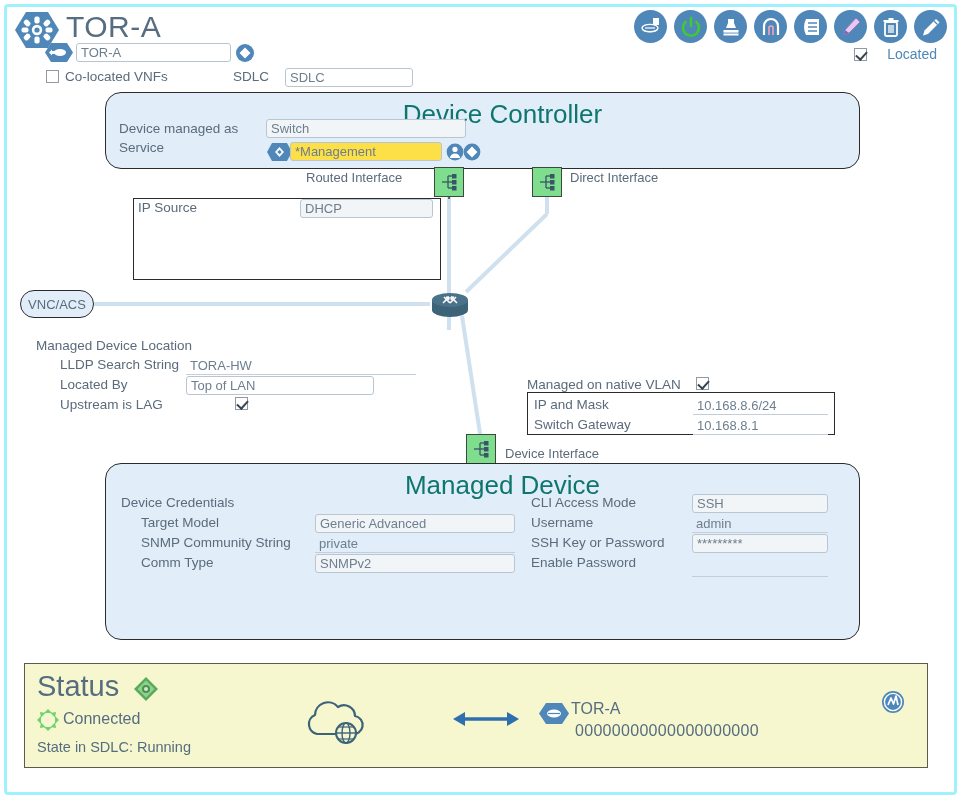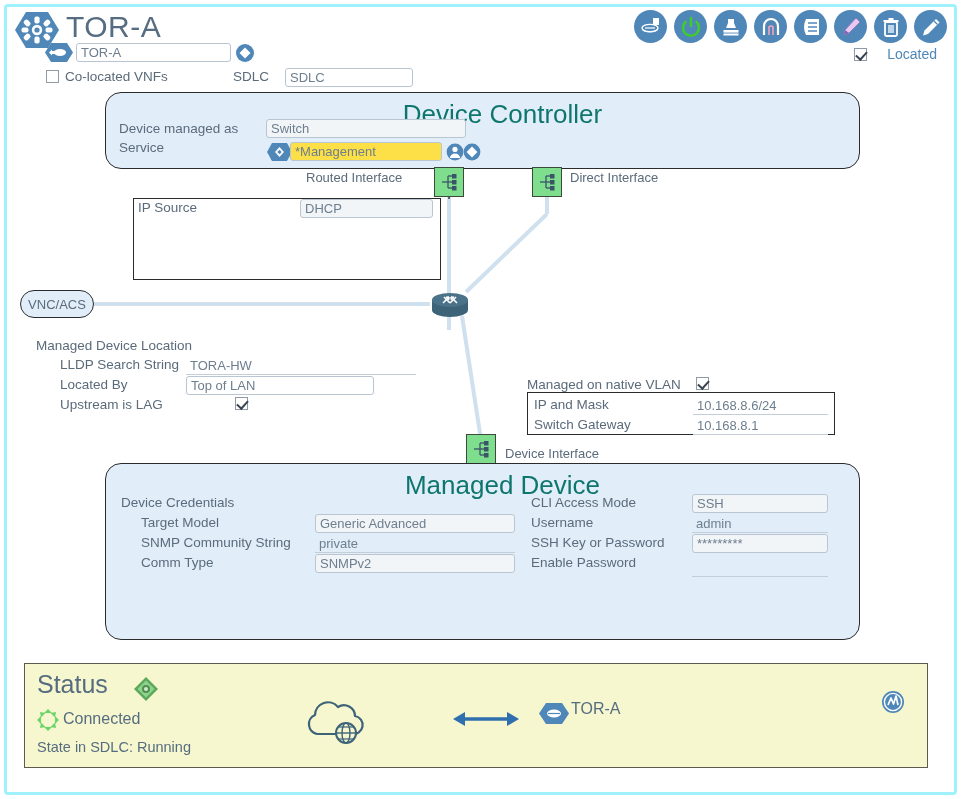--- a/index.html
+++ b/index.html
@@ -71,21 +71,21 @@
   
   .box { position:absolute; border:1.6px solid #2b2b2b; background:#fff; }
   .ip-box { left:133px; top:198px; width:308px; height:82px; }
   .vlan-box { left:527px; top:392px; width:308px; height:43px; }
 
   
   .status-panel {
     position:absolute; left:24px; top:663px; width:904px; height:105px;
     background:#f6f7cf; border:1.6px solid #5c5c4e;
   }
-  .status-title { position:absolute; left:12px; top:6px; font-size:25px; color:#566d81; }
+  .status-title { position:absolute; left:12px; top:6px; font-size:29px; color:#566d81; }
   .status-connected { position:absolute; left:38px; top:46px; font-size:16px; color:#566d81; }
   .status-state { position:absolute; left:12px; top:75px; font-size:14.5px; color:#566d81; }
   .status-dev-name { position:absolute; left:546px; top:36px; font-size:16px; color:#566d81; }
   .status-dev-id { position:absolute; left:550px; top:58px; font-size:16px; color:#566d81; letter-spacing:.3px; }
 
   
   .iface {
     position:absolute; width:30px; height:30px;
     background:#7ede8e; border:1.6px solid #3b4a3b;
     display:flex; align-items:center; justify-content:center;
@@ -424,20 +424,21 @@
   </span>
 
   <span style="position:absolute; left:513px; top:38px;">
     <svg width="32" height="23" viewBox="0 0 32 23">
       <polygon points="8,1 24,1 31,11.5 24,22 8,22 1,11.5" fill="#4f87b8"></polygon>
       <ellipse cx="16" cy="11.5" rx="7" ry="4" fill="#ffffff"></ellipse>
       <line x1="10" y1="11.5" x2="22" y2="11.5" stroke="#4f87b8" stroke-width="1.2"></line>
     </svg>
   </span>
   <div class="status-dev-name">TOR-A</div>
+  <div class="status-dev-id">00000000000000000000</div>
 
   <span style="position:absolute; right:22px; top:26px;">
     <svg width="24" height="24" viewBox="0 0 24 24">
       <circle cx="12" cy="12" r="11" fill="#4f87b8"></circle>
       <circle cx="12" cy="12" r="8.6" fill="none" stroke="#ffffff" stroke-width="1.4"></circle>
       <path d="M7 15 L10 8 L12.5 14 L15 6 L17 15" fill="none" stroke="#ffffff" stroke-width="1.7" stroke-linejoin="round"></path>
     </svg>
   </span>
 </div>
 

